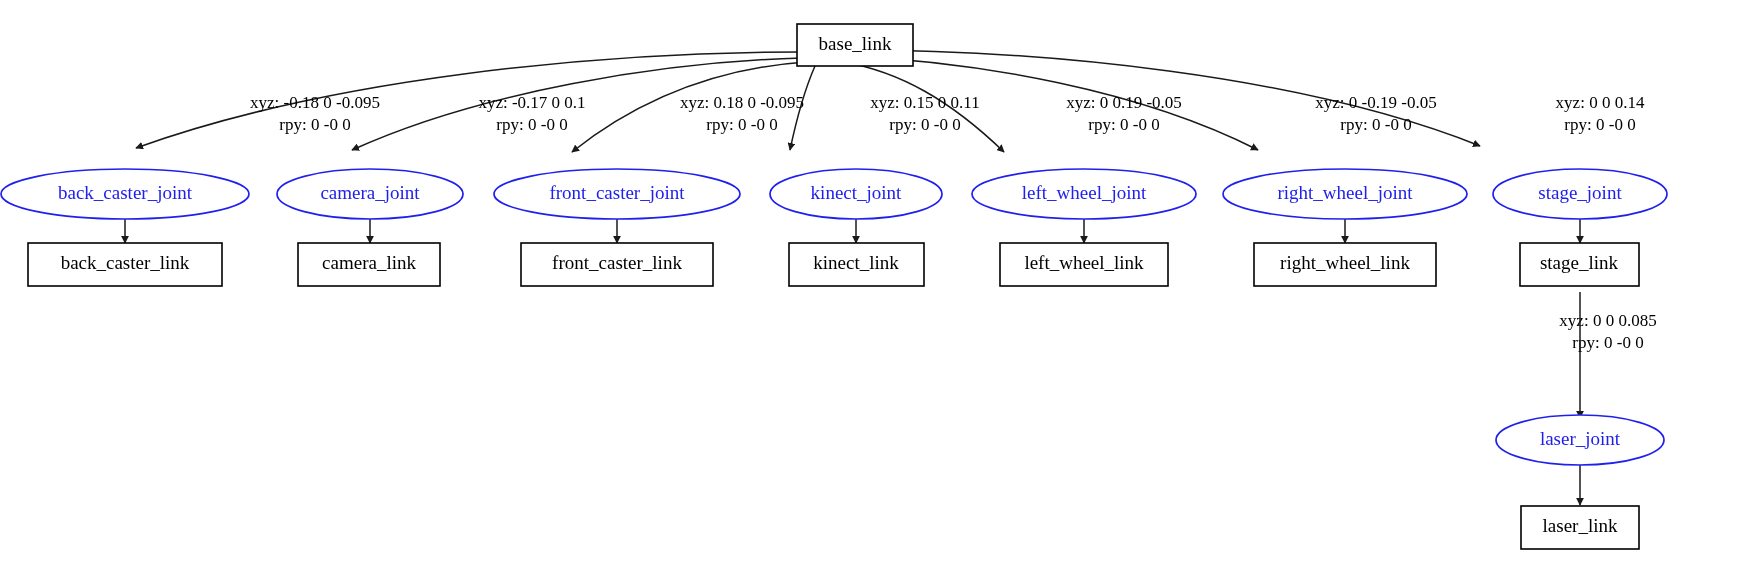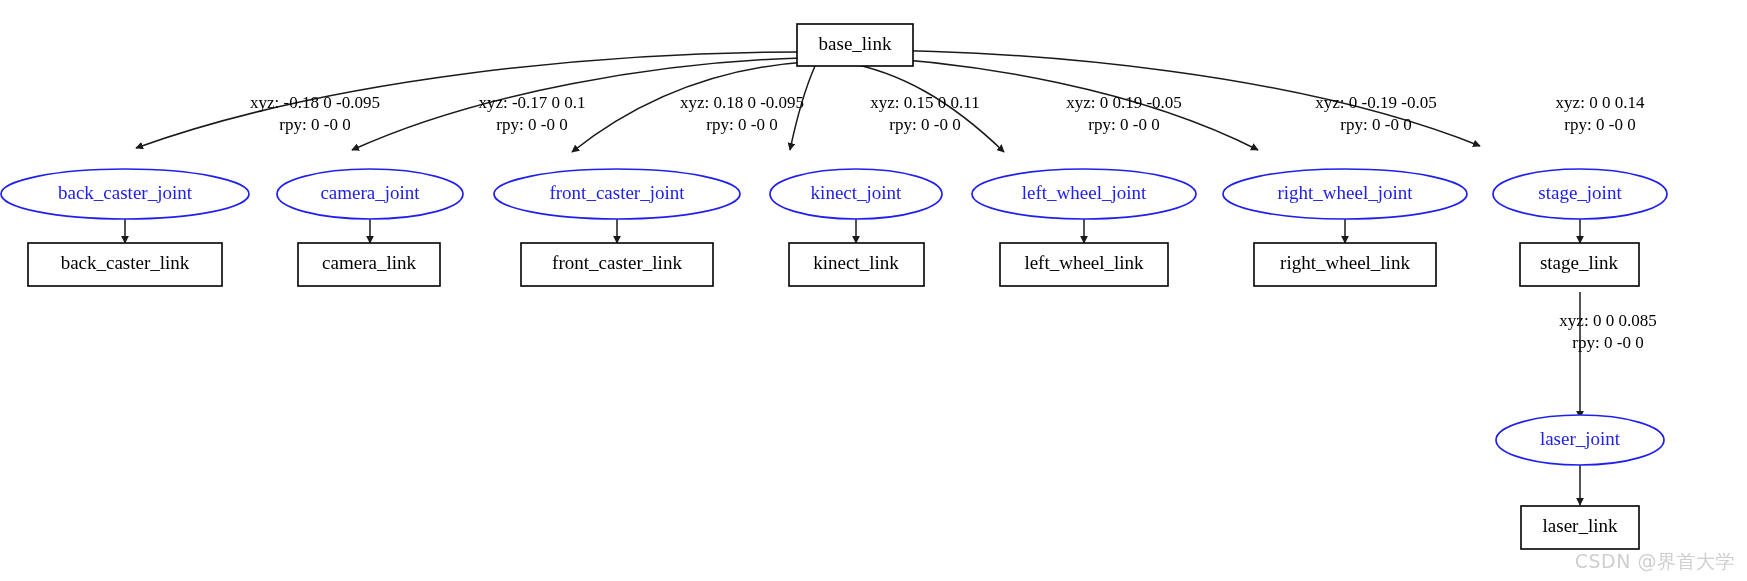--- a/index.html
+++ b/index.html
@@ -212,15 +212,14 @@
       <text class="link-label" x="1579" y="265">stage_link</text>
     </g>
 
     <g>
       <rect class="node-box" x="1521" y="506" width="118" height="43"></rect>
       <text class="link-label" x="1580" y="528">laser_link</text>
     </g>
 
   </svg>
 
-  <div class="watermark">CSDN @界首大学</div>
 
 </div>
 
 </body></html>

